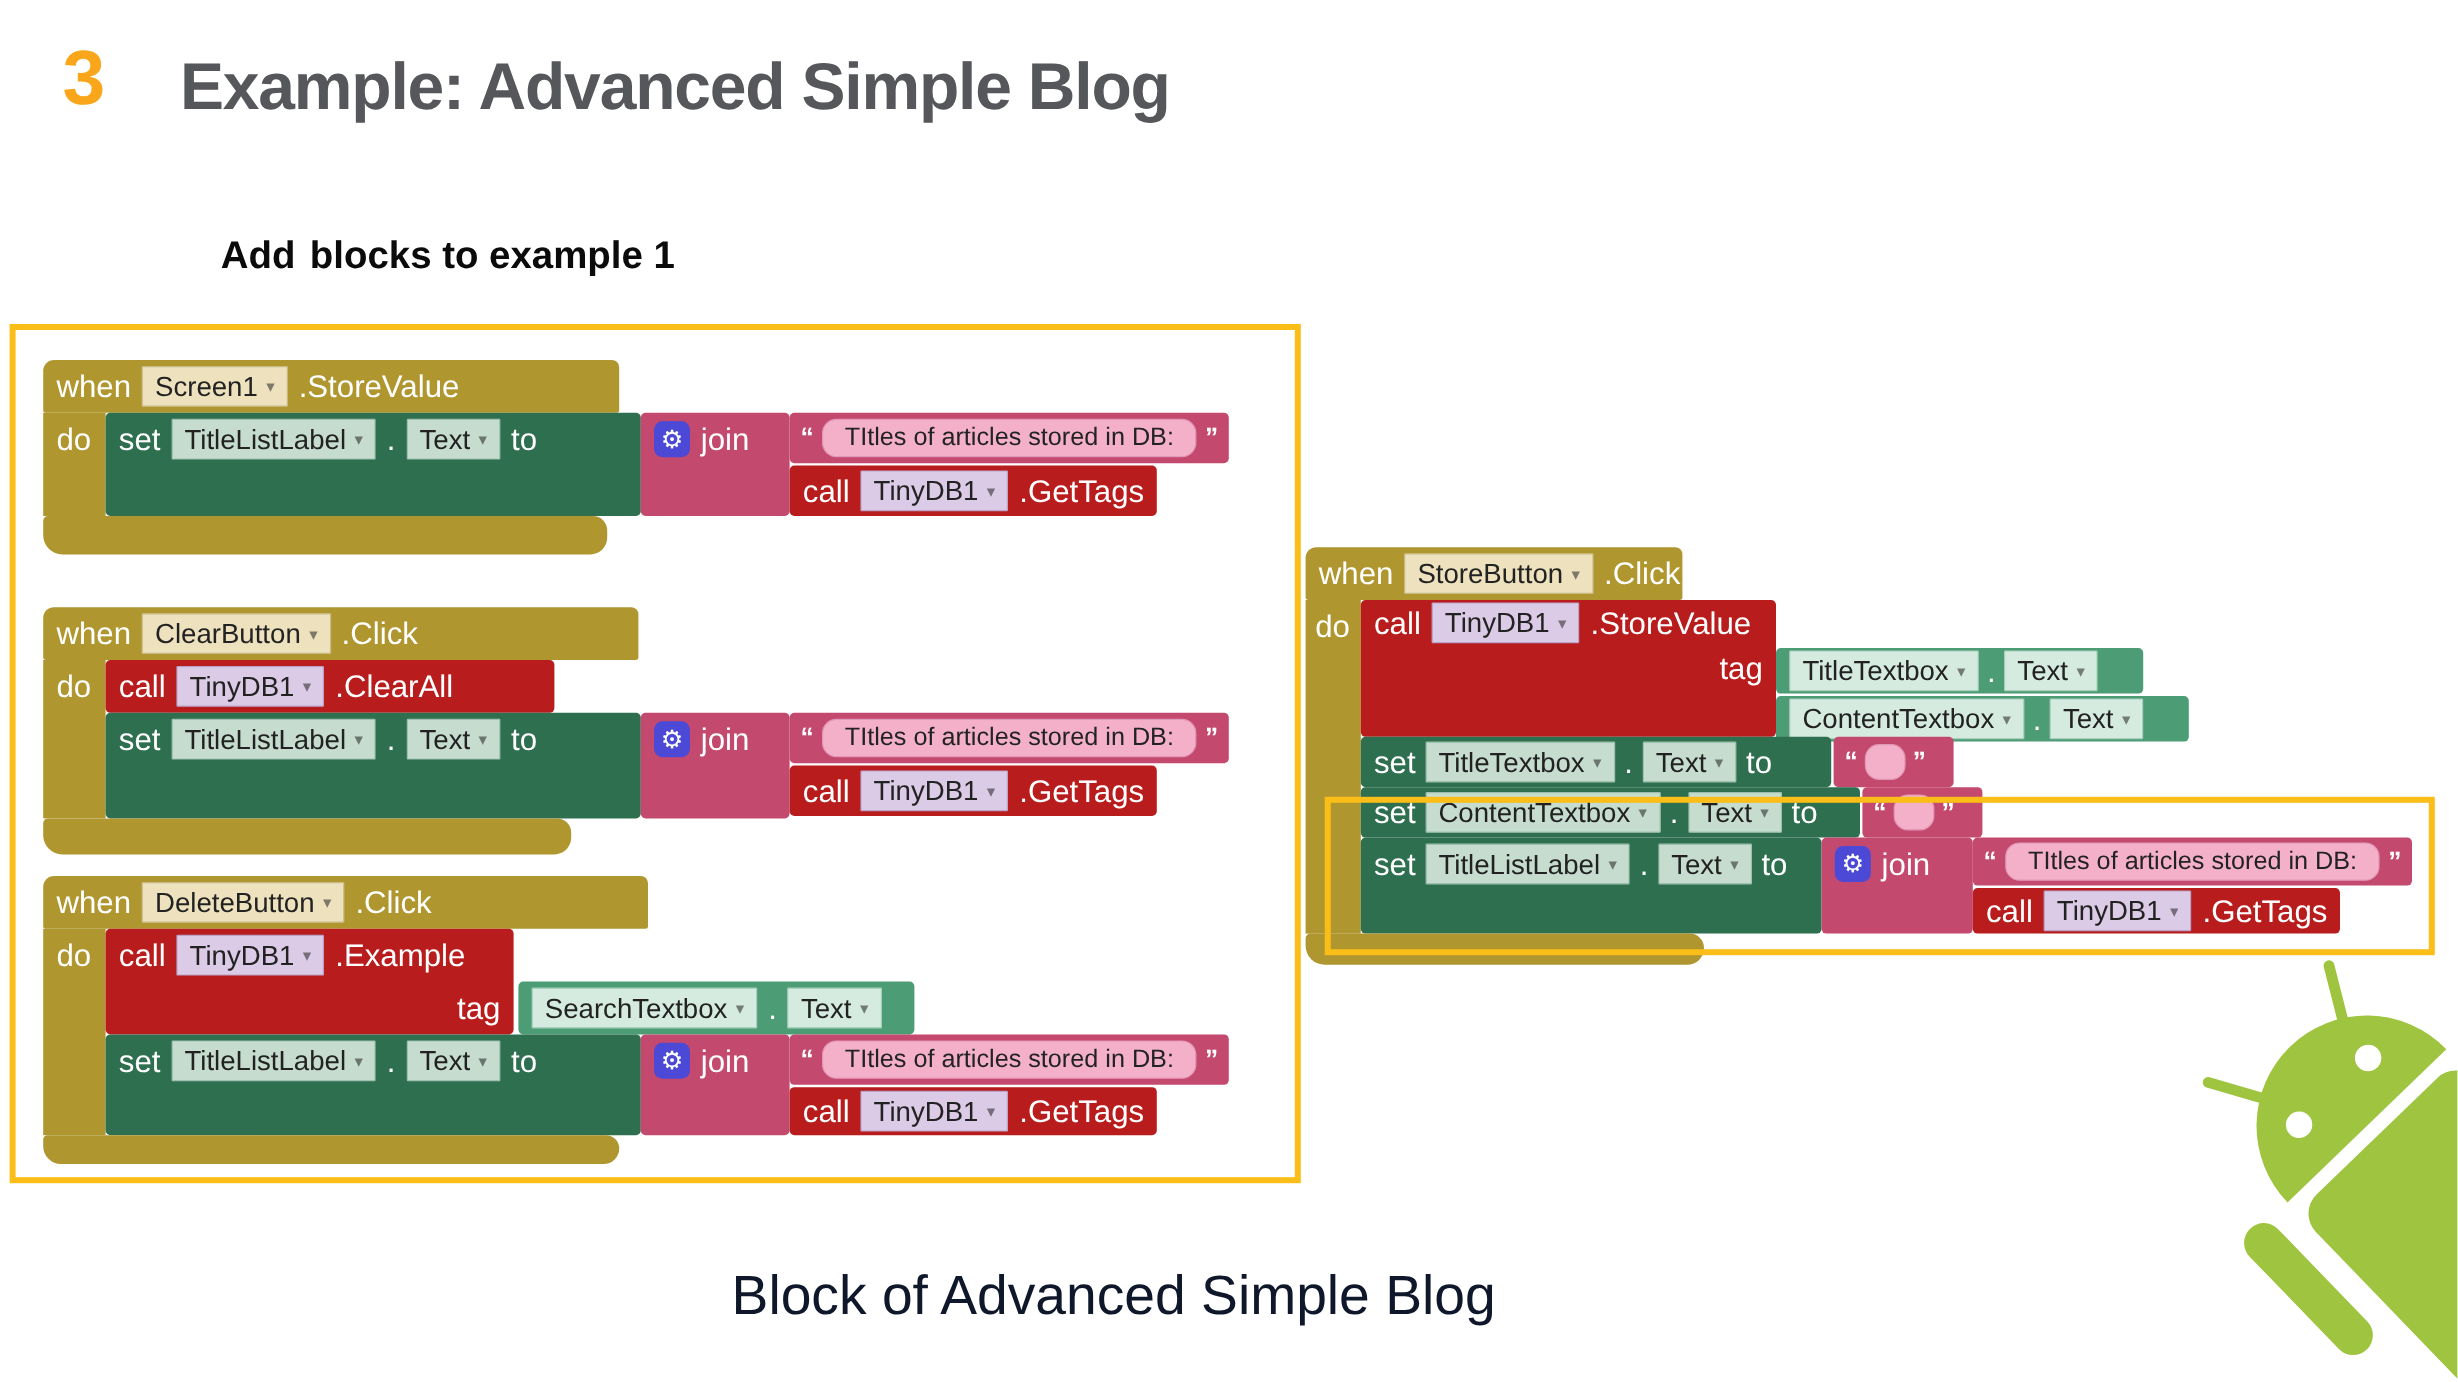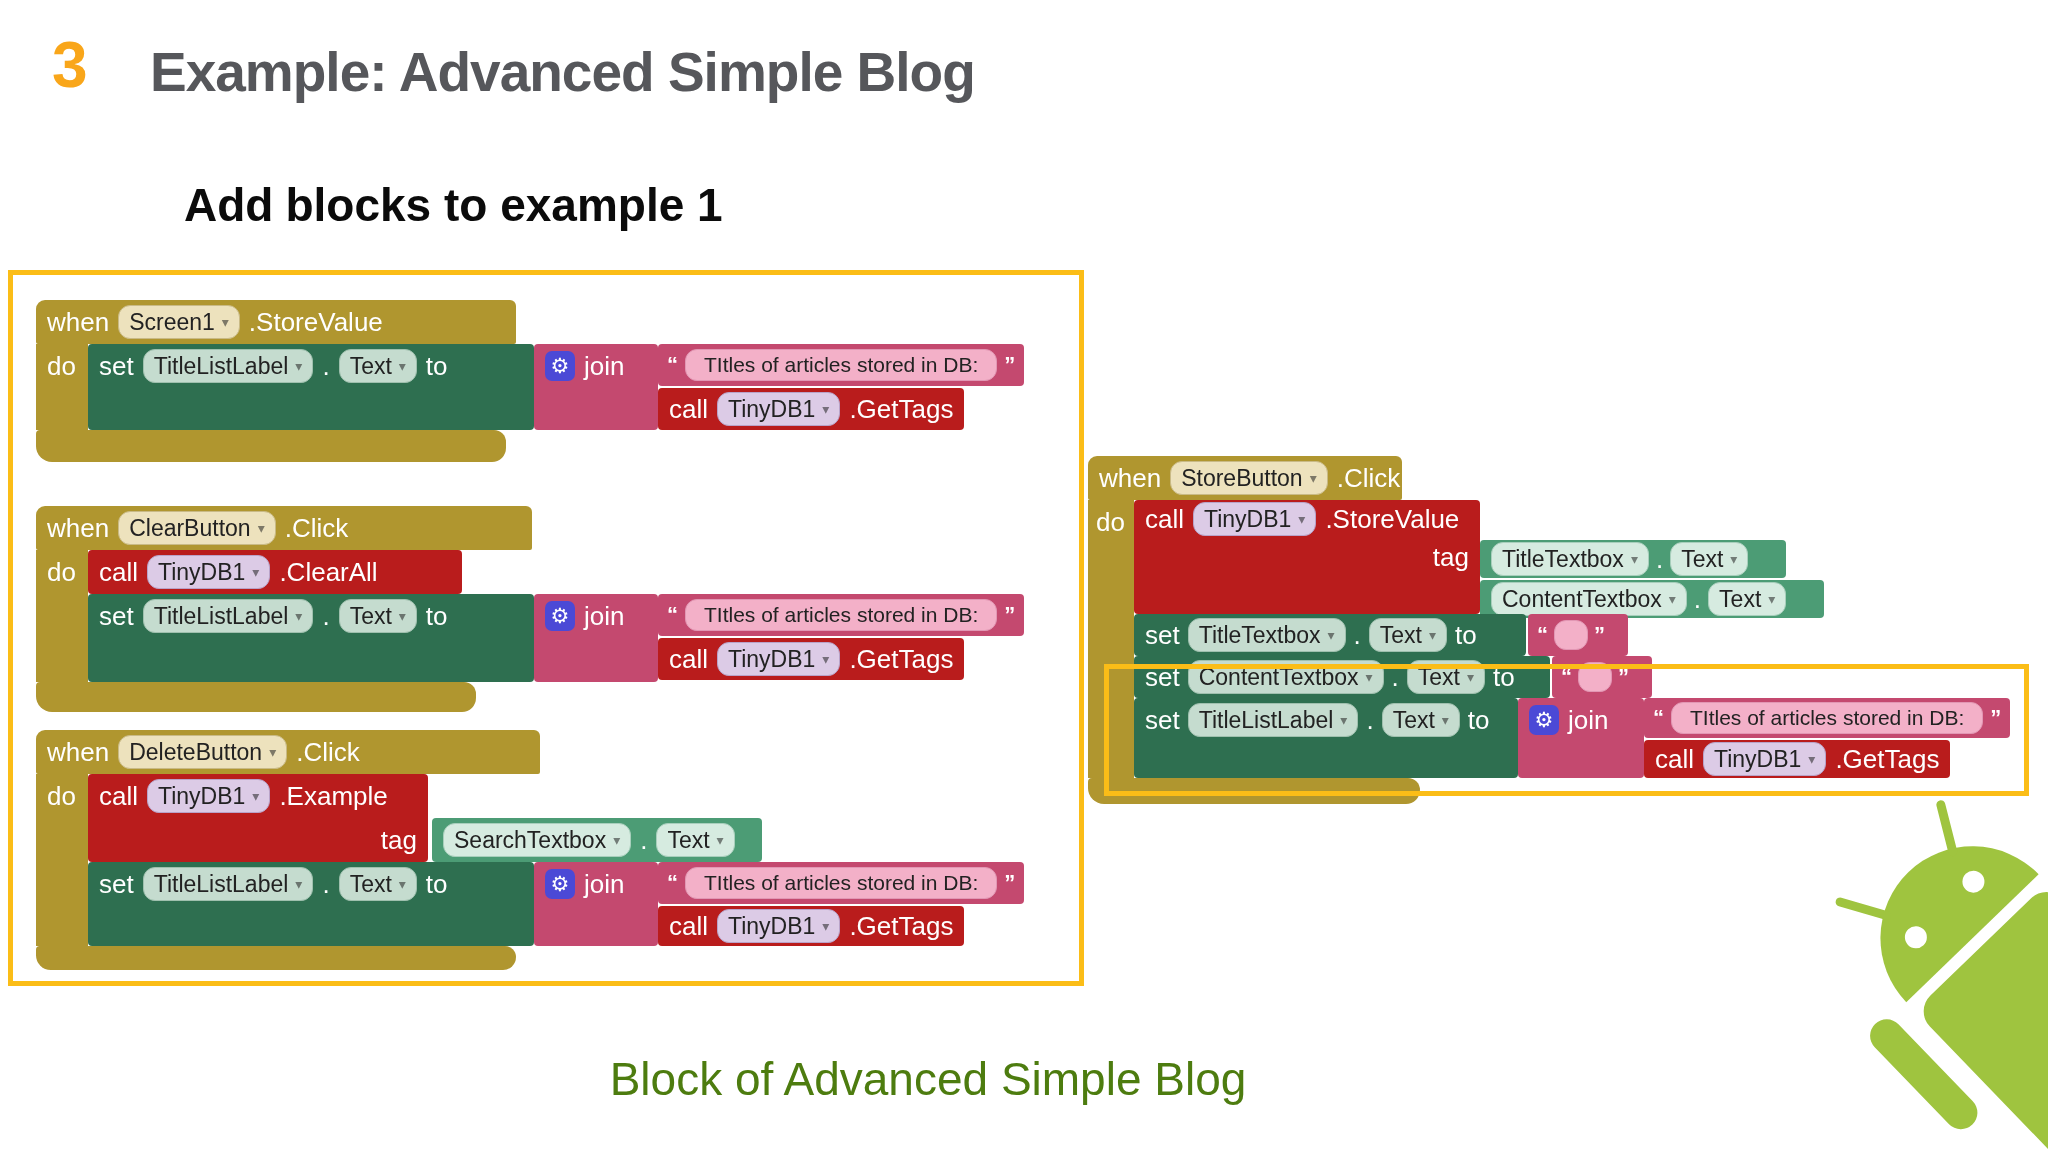--- a/index.html
+++ b/index.html
@@ -14,45 +14,45 @@
   .right{justify-content:flex-end}
   .hdr{border-radius:9px 6px 2px 2px}
   .goldbar{border-radius:4px 12px 14px 16px}
   
   .c-gold{background:#B0962F}
   .c-green{background:#2E6F50}
   .c-mgreen{background:#4C9C75}
   .c-crimson{background:#C4496F}
   .c-purple{background:#b91c1c}
   
-  .pill{display:inline-flex;align-items:center;gap:7px;padding:3px 10px;border-radius:12px;
+  .pill{display:inline-flex;align-items:center;gap:7px;padding:3px 10px;border-radius:1px;
         color:#222;font-size:23px;line-height:26px;white-space:nowrap}
   .p-cream{background:#EDE2BD;border:1px solid #c9ba85}
   .p-green{background:#C5DCCF;border:1px solid #9fc0ae}
   .p-mgreen{background:#D6EBE0;border:1px solid #a8cfbc}
   .p-purple{background:#DCCBE6;border:1px solid #b9a3c9}
   .p-pink{background:#F3B0C8;border:1px solid #e297b4;border-radius:12px}
   .dd{font-size:14px;opacity:.55}
   .q{font-size:22px;color:#fff;font-weight:bold}
   .str-bar .r{gap:7px;padding:0 9px}
   .str-pill{font-size:21px;padding:2px 18px}
   .blankpill{width:32px;height:28px;padding:0}
   .gear{display:inline-flex;align-items:center;justify-content:center;width:30px;height:30px;
         background:#4B49D6;color:#fff;border-radius:7px;font-size:21px;flex:0 0 auto}
   
   .hl{position:absolute;border:5px solid #FBBD17;background:transparent}
   
   .slide-number{position:absolute;left:52px;top:28px;font-size:64px;font-weight:bold;color:#F9A61A}
   .slide-title{position:absolute;left:150px;top:40px;font-size:55px;font-weight:bold;color:#56575B;
                letter-spacing:-1px}
-  .subtitle{position:absolute;left:184px;top:178px;display:flex;align-items:flex-end;gap:12px;
-            font-size:46px;font-weight:bold;color:#0b0b0b}
+  .subtitle{position:absolute;left:184px;top:194px;display:flex;align-items:flex-end;gap:12px;
+            font-size:32px;font-weight:bold;color:#0b0b0b}
   .subtitle .boxed{border:5px solid #FBBD17;padding:12px 10px}
   .caption{position:absolute;left:0;top:1052px;width:1856px;text-align:center;font-size:46px;
-           color:#4d7c0f}
+           color:#0f172a}
 </style>
 </head>
 <body>
 
 <div class="slide-number">3</div>
 <div class="slide-title">Example: Advanced Simple Blog</div>
 
 <div class="subtitle">
   <span>Add</span>
   <span>blocks to example 1</span>

